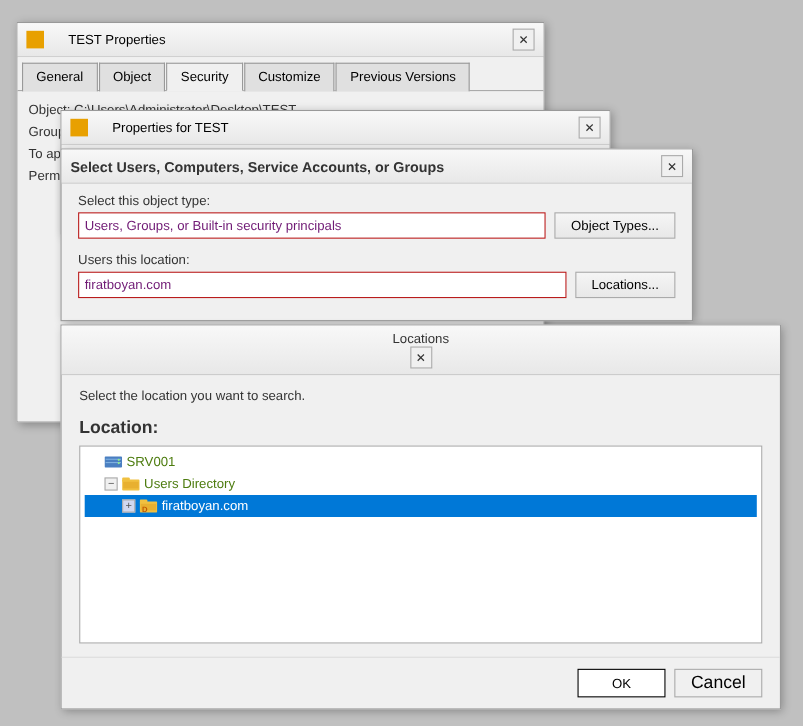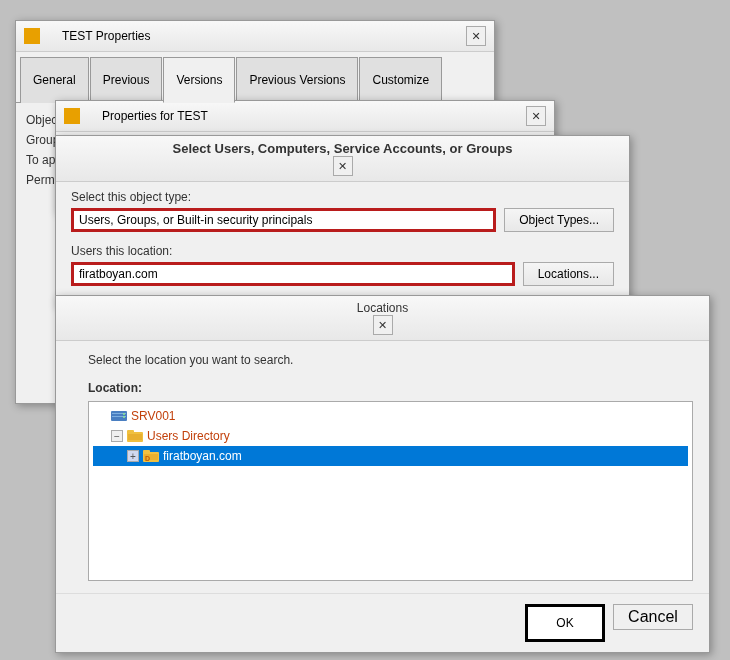--- a/index.html
+++ b/index.html
@@ -69,21 +69,21 @@
 
     .tab-bar {
       display: flex;
       background: #f0f0f0;
       border-bottom: 1px solid #999;
       padding: 4px 4px 0 4px;
       gap: 1px;
     }
 
     .tab {
-      padding: 15px 12px;
+      padding: 5px 12px;
       border: 1px solid #999;
       border-bottom: none;
       background: #e0e0e0;
       cursor: pointer;
       font-size: 12px;
       position: relative;
       top: 1px;
     }
 
     .tab.active {
@@ -138,25 +138,25 @@
     .field-row {
       display: flex;
       gap: 8px;
       margin-bottom: 12px;
       align-items: center;
     }
 
     .text-input {
       flex: 1;
       height: 24px;
-      border: 3px solid #b91c1c;
+      border: 1px solid #b91c1c;
       background: white;
       padding: 2px 5px;
       font-size: 12px;
-      color: #000000;
+      color: #701a75;
     }
 
     .btn {
       height: 24px;
       padding: 0 14px;
       border: 1px solid #aaa;
       background: linear-gradient(to bottom, #f5f5f5, #e8e8e8);
       font-size: 12px;
       cursor: pointer;
       white-space: nowrap;
@@ -171,52 +171,51 @@
     #locations-dialog {
       top: 295px;
       left: 60px;
       width: 660px;
       background: #f0f0f0;
       z-index: 10;
     }
 
     .locations-body {
       padding: 12px 16px;
-      margin-left: 16px;
     }
 
     .locations-desc {
       font-size: 12px;
       color: #333;
       margin-bottom: 14px;
     }
 
     .location-label {
-      font-size: 12px;
+      font-size: 16px;
       color: #333;
       margin-bottom: 6px;
       font-weight: bold;
     }
 
     .tree-view {
       border: 1px solid #aaa;
       background: white;
       padding: 4px;
       height: 180px;
       overflow: auto;
     }
 
     .tree-item {
       display: flex;
       align-items: center;
       padding: 2px 4px;
       gap: 4px;
       cursor: pointer;
       font-size: 12px;
-      color: #c2410c;
+      color: #4d7c0f;
     }
 
     .tree-item.selected {
       background: #0078d7;
       color: white;
     }
 
     .tree-item.selected .item-text { color: white; }
 
     .tree-toggle {
@@ -248,22 +247,22 @@
     .dialog-footer {
       display: flex;
       justify-content: flex-end;
       gap: 8px;
       padding: 10px 16px;
       border-top: 1px solid #ddd;
     }
 
     .btn-ok {
       width: 80px;
-      height: 38px;
-      border: 3px solid #000000;
+      height: 26px;
+      border: 1px solid #000000;
       background: white;
       font-size: 12px;
       cursor: pointer;
     }
 
     .btn-cancel {
       width: 80px;
       height: 26px;
       border: 1px solid #aaa;
       background: #f0f0f0;
@@ -277,24 +276,24 @@
 <div class="window" id="test-properties">
   <div class="title-bar">
     <div class="title-text">
       <span class="title-icon"></span>
       <span>TEST Properties</span>
     </div>
     <div class="close-btn">✕</div>
   </div>
   <div class="tab-bar">
     <div class="tab">General</div>
-    <div class="tab">Previous</div>
-    <div class="tab active">Versions</div>
+    <div class="tab">Object</div>
+    <div class="tab active">Security</div>
+    <div class="tab">Customize</div>
     <div class="tab">Previous Versions</div>
-    <div class="tab">Customize</div>
   </div>
   <div class="window-content">
     <div class="content-row">
       <span>Object:</span>
       <span>C:\Users\Administrator\Desktop\TEST</span>
     </div>
     <div class="content-row">
       <span>Group:</span>
     </div>
     <div class="content-row">
@@ -313,21 +312,21 @@
       <span>Properties for TEST</span>
     </div>
     <div class="close-btn">✕</div>
   </div>
   <div style="padding: 10px; font-size: 12px; color:#333; min-height: 80px; background: #f0f0f0;">
     
   </div>
 </div>
 
 <div class="window" id="select-users-dialog" style="width:575px; top:135px; left:55px; background:#f0f0f0; border:1px solid #999;">
-  <div class="title-bar" style="background:linear-gradient(to bottom,#f8f8f8,#e8e8e8); justify-content: space-between; flex-direction: column;">
+  <div class="title-bar" style="background:linear-gradient(to bottom,#f8f8f8,#e8e8e8); justify-content: space-between;">
     <span style="font-size:13px; font-weight:bold; color:#333;">Select Users, Computers, Service Accounts, or Groups</span>
     <div class="close-btn">✕</div>
   </div>
   <div class="dialog-body">
     <div>
       <span class="field-label">Select this object type:</span>
       <div class="field-row">
         <input type="text" class="text-input" readonly="" value="Users, Groups, or Built-in security principals" style="">
         <button class="btn">Object Types...</button>
       </div>

